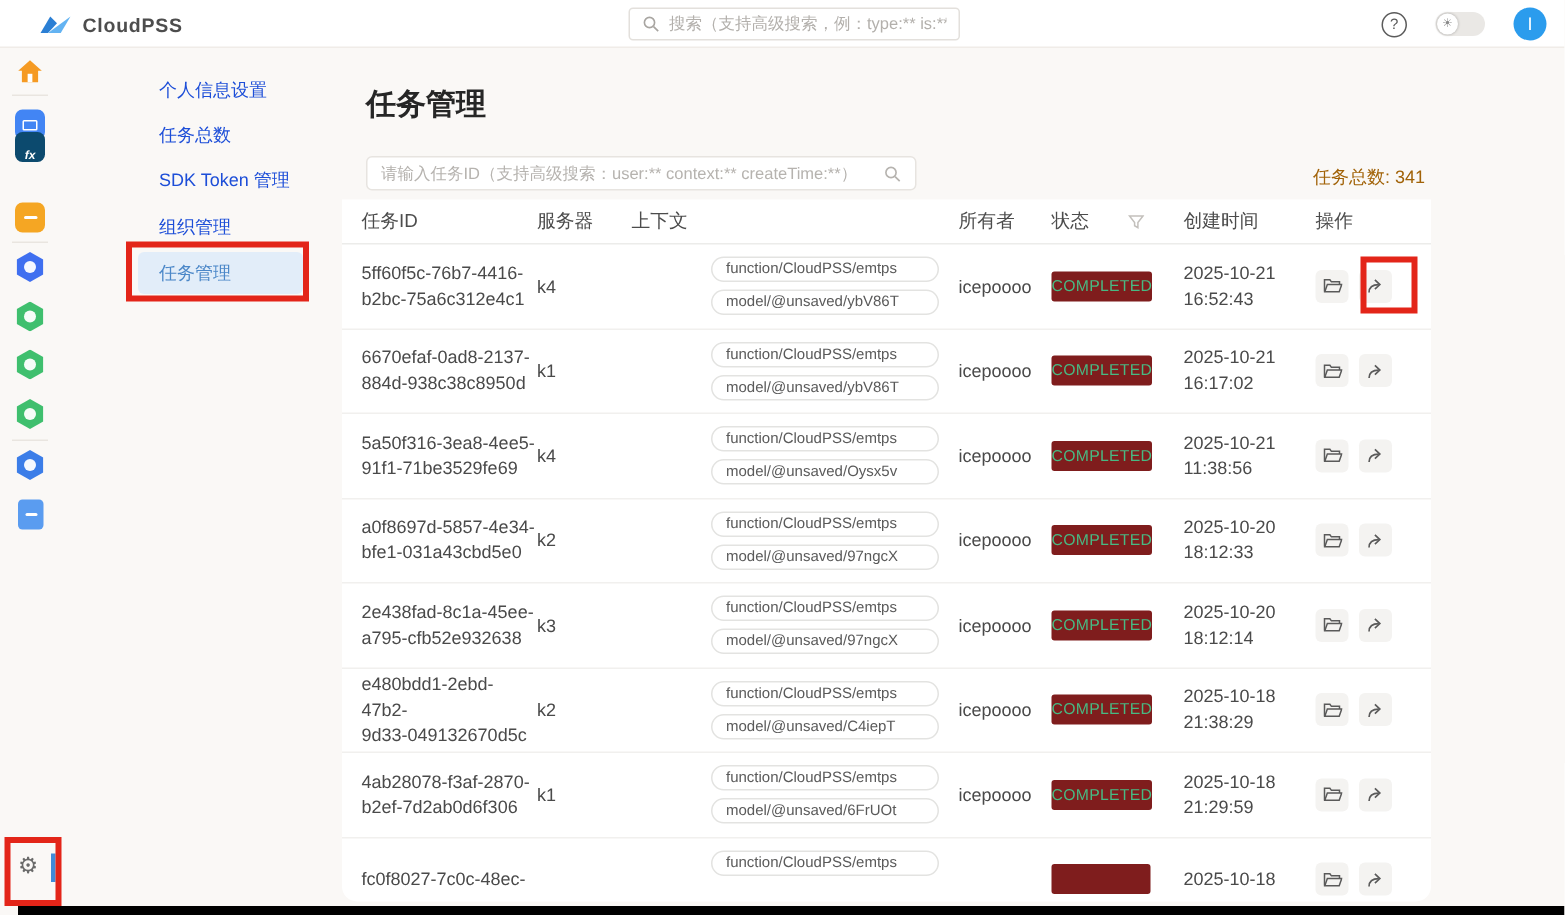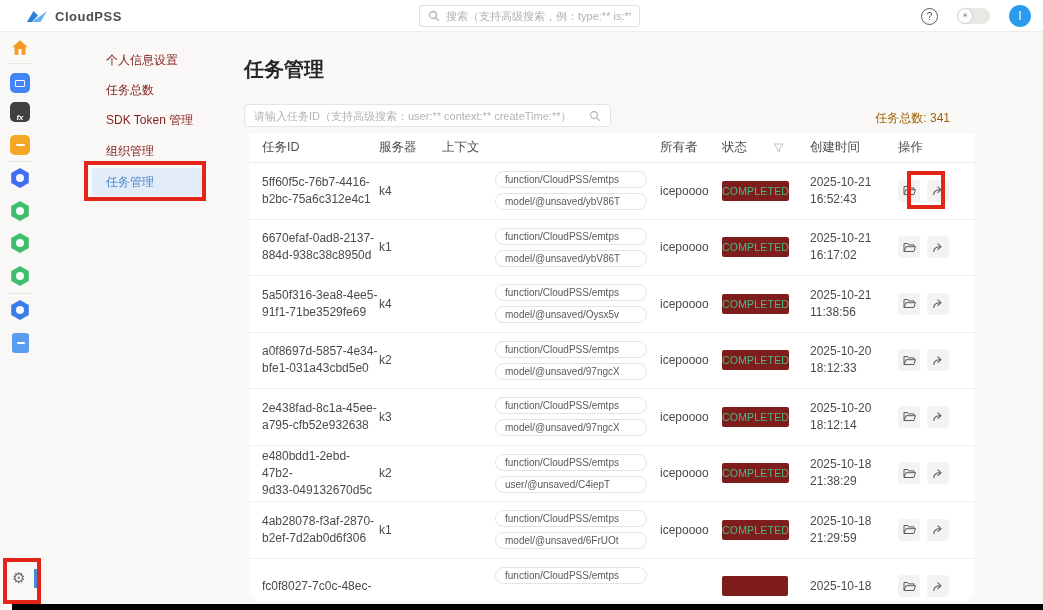--- a/index.html
+++ b/index.html
@@ -24,31 +24,31 @@
   .rail-div { position:absolute; left:8px; width:24px; height:1px; background:#e9e5e0; }
   .hex { clip-path:polygon(50% 0,94% 25%,94% 75%,50% 100%,6% 75%,6% 25%); border-radius:0; }
   .in-dot { width:8px; height:8px; background:#fff; border-radius:50%; opacity:.95; }
   .in-bar { width:10px; height:7px; border:1.5px solid #fff; border-radius:1px; }
   .in-fx { color:#fff; font-size:8px; font-style:italic; font-weight:700; line-height:1; }
   .in-line { width:9px; height:2px; background:#fff; border-radius:1px; }
   .gear { position:absolute; left:12px; top:570px; font-size:15px; color:#6a6a6a; cursor:pointer; line-height:1; }
   .caret-line { position:absolute; left:34px; top:569px; width:3px; height:19px; background:#418bd8; }
 
   
-  .menu-item { position:absolute; left:106px; height:20px; display:flex; align-items:center; font-size:12px; color:#7f1d1d; cursor:pointer; white-space:nowrap; }
+  .menu-item { position:absolute; left:106px; height:20px; display:flex; align-items:center; font-size:12px; color:#1d4ed8; cursor:pointer; white-space:nowrap; }
   .menu-item.sel { left:92px; top:168px; height:28px; width:110px; background:#e2edf9; border-radius:4px; color:#4b87c8; padding-left:14px; }
 
   
   .page-title { position:absolute; left:244px; top:56px; font-size:20px; font-weight:600; color:#262626; }
   .task-search { position:absolute; left:244px; top:104px; width:367px; height:23px; border:1px solid #e7e4e0; border-radius:4px; background:#fff; display:flex; align-items:center; padding:4px 9px; }
   .task-search input { border:none; outline:none; flex:1; font-size:11px; color:#555; font-family:"Liberation Sans",sans-serif; background:transparent; }
   .task-search input::placeholder { color:#b6b3af; }
   .total { position:absolute; left:790px; top:110px; width:160px; text-align:right; font-size:12px; color:#a16207; }
 
-  .card { position:absolute; left:249px; top:133px; width:726px; height:468px; background:#fff; border-radius:0 0 10px 10px; overflow:hidden; }
+  .card { position:absolute; left:228px; top:133px; width:726px; height:468px; background:#fff; border-radius:0 0 10px 10px; overflow:hidden; }
   .thead { display:flex; align-items:center; height:30px; border-bottom:1px solid #ececea; padding-left:13px; font-size:12.5px; color:#4c4c4c; }
   .trow { display:flex; align-items:center; height:56.5px; border-bottom:1px solid #f1f0ee; padding-left:13px; }
   .co-id { width:117px; }
   .co-server { width:63px; }
   .co-ctx { width:218px; }
   .co-owner { width:62px; }
   .co-status { width:88px; display:flex; align-items:center; }
   .co-created { width:88px; }
   .co-actions { flex:1; display:flex; align-items:center; gap:7px; }
   .cell-2l { font-size:12px; color:#4a4a4a; line-height:17px; }
@@ -99,21 +99,21 @@
   <span class="rail-item" style="top:37px;">
     <svg width="18" height="17" viewBox="0 0 16 15">
         <path d="M8 1 L15 7.2 H12.8 V14 H3.2 V7.2 H1 Z" fill="#f59a23"></path>
         <rect x="6.6" y="9" width="2.8" height="5" fill="#fff"></rect>
       </svg>
   </span>
   <span class="rail-div" style="top:63px;"></span>
   <span class="rail-item" style="top:73px; background:#4285f4;">
       <i class="in-bar"></i>
     </span>
-  <span class="rail-item" style="top:102px; background:#404040;align-items:flex-end;">
+  <span class="rail-item" style="top:88px; background:#0c4a6e;align-items:flex-end;">
       <i class="in-fx">fx</i>
     </span>
   <span class="rail-item" style="top:135px; background:#f5a623;">
       <i class="in-line"></i>
     </span>
   <span class="rail-div" style="top:161px;"></span>
   <span class="rail-item hex" style="top:168px; background:#3f6ff0;">
       <i class="in-dot"></i>
     </span>
   <span class="rail-item hex" style="top:201px; background:#3fbf6e;">
@@ -357,21 +357,21 @@
 
   <div class="trow">
     <div class="co-id cell-2l">
         <div>e480bdd1-2ebd-47b2-</div>
         <div>9d33-049132670d5c</div>
       </div>
     <div class="co-server cell-1l">k2</div>
     <div class="co-ctx">
         <div class="ctx-stack">
       <div class="pill">function/CloudPSS/emtps</div>
-      <div class="pill">user/@unsaved/C4iepT</div>
+      <div class="pill">model/@unsaved/C4iepT</div>
         </div>
       </div>
     <div class="co-owner cell-1l">icepoooo</div>
     <div class="co-status">
         <span class="badge">COMPLETED</span>
       </div>
     <div class="co-created cell-2l">
         <div>2025-10-18</div>
         <div>21:38:29</div>
       </div>

